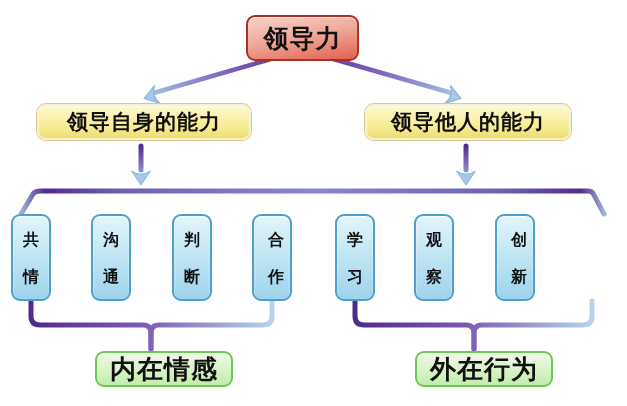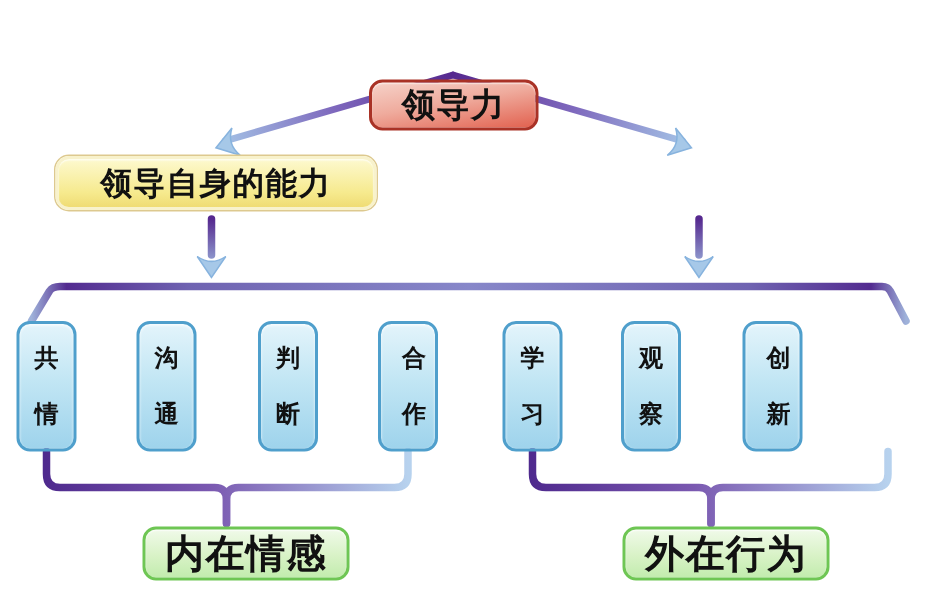--- a/index.html
+++ b/index.html
@@ -6,26 +6,25 @@
   .canvas{
     position:relative;width:627px;height:406px;background:#fff;overflow:hidden;
     font-family:"Liberation Sans","DejaVu Sans",sans-serif;
     font-weight:bold;color:#111;
   }
   svg.connectors{position:absolute;left:0;top:0;width:627px;height:406px;}
   .node{position:absolute;display:flex;align-items:center;justify-content:center;
         box-sizing:border-box;text-align:center;}
   
   .root-box{
-    left:246px;top:15px;width:113px;height:34px;
+    left:246px;top:15px;width:113px;height:46px;
     background:linear-gradient(170deg,#f6d2c9 0%,#efab9d 45%,#e2614f 100%);
     border:2px solid #a93226;border-radius:9px;
-    font-size:22px;letter-spacing:1px;
+    font-size:25px;letter-spacing:1px;
     box-shadow:inset 0 1px 1px rgba(255,255,255,.6);
-    margin-top:38px;
   }
   
   .branch-box{
     top:104px;height:36px;
     background:linear-gradient(180deg,#fdf9cf 0%,#f6ea8e 70%,#efdc74 100%);
     border:2px solid #f8f2cc;border-radius:9px;
     box-shadow:0 0 0 1px #ddc98f, inset 0 1px 1px rgba(255,255,255,.7);
     font-size:21px;letter-spacing:1px;
   }
   .branch-left{left:37px;width:214px;}
@@ -128,20 +127,23 @@
     </g>
   </svg>
 
   <div class="node root-box">
     <span>领导力</span>
   </div>
 
   <div class="node branch-box branch-left">
     <span>领导自身的能力</span>
   </div>
+  <div class="node branch-box branch-right">
+    <span>领导他人的能力</span>
+  </div>
 
   <div class="node leaf-box" style="left:11px;">
     <span class="leaf-label">共情</span>
   </div>
   <div class="node leaf-box" style="left:91px;">
     <span class="leaf-label">沟通</span>
   </div>
   <div class="node leaf-box" style="left:172px;">
     <span class="leaf-label">判断</span>
   </div>

